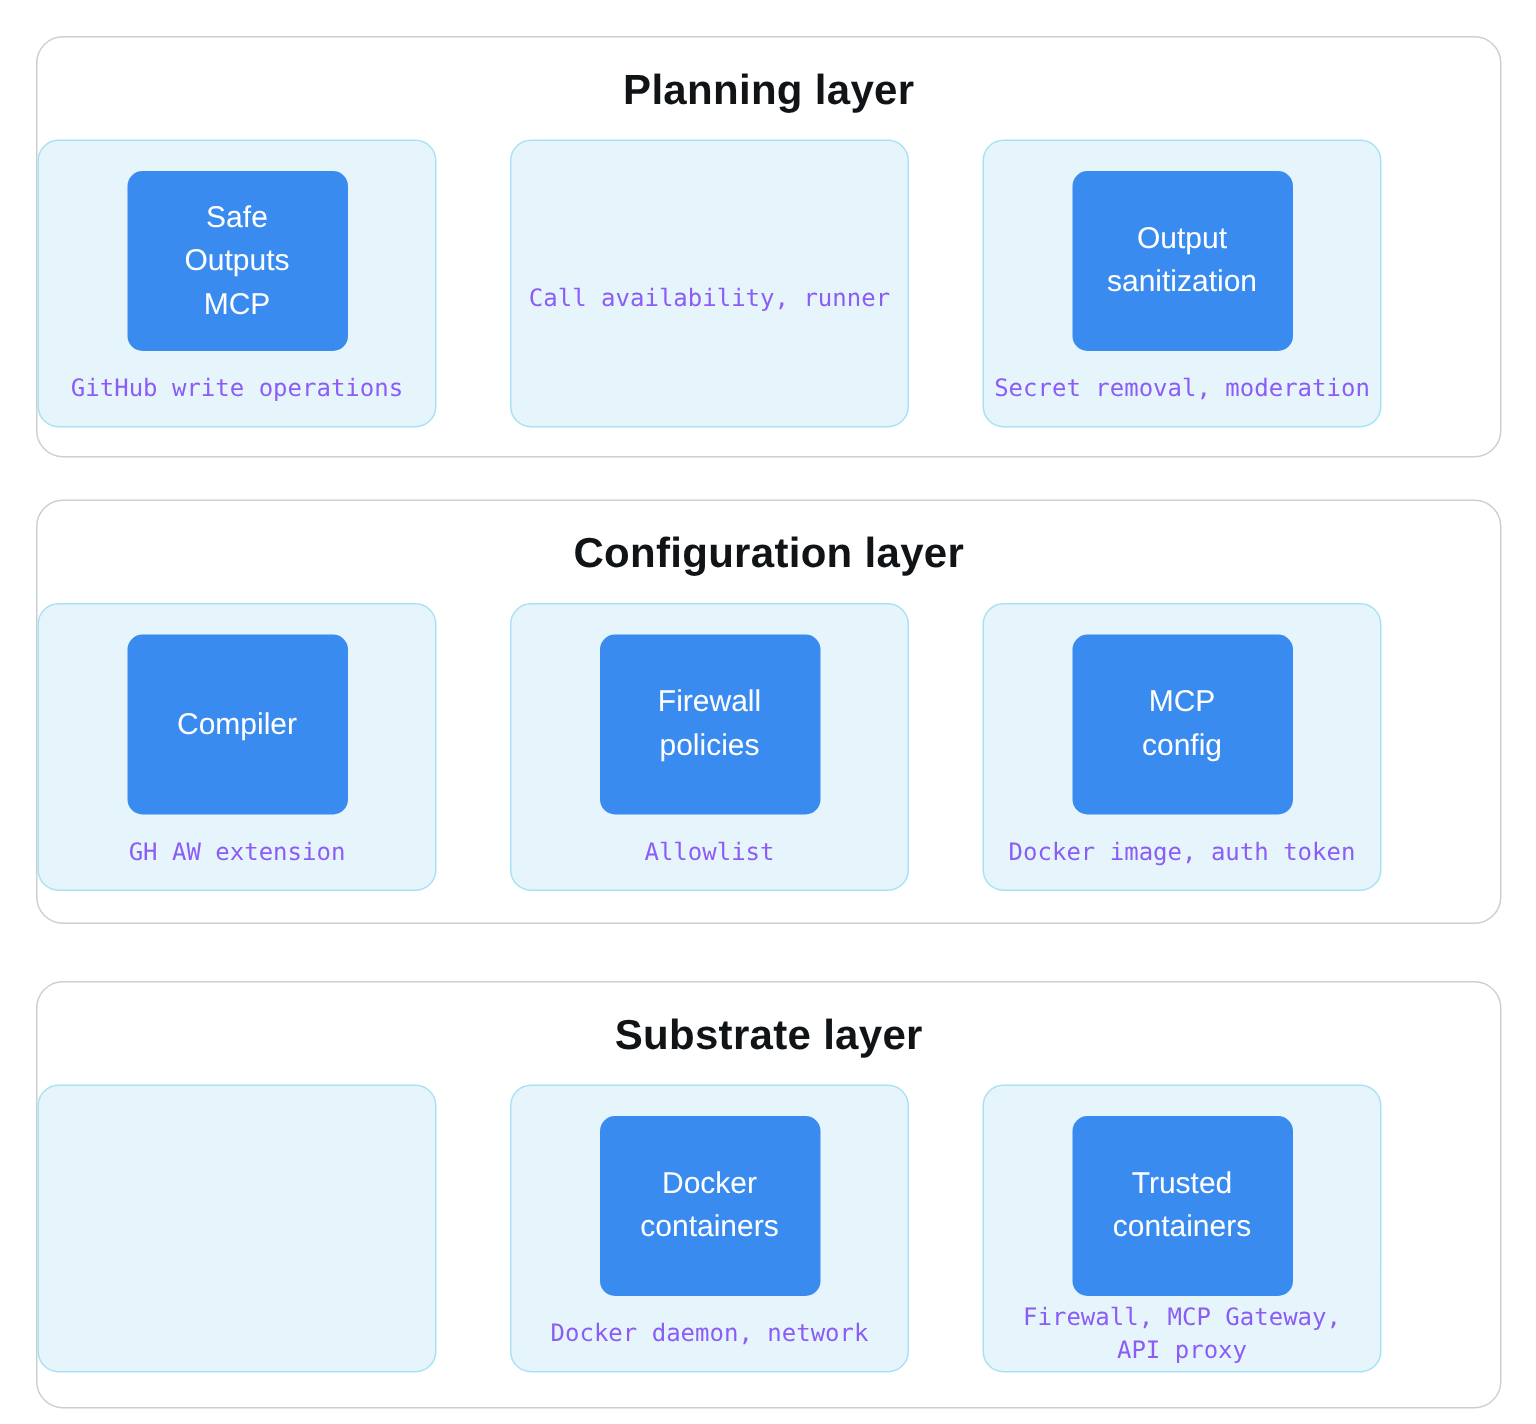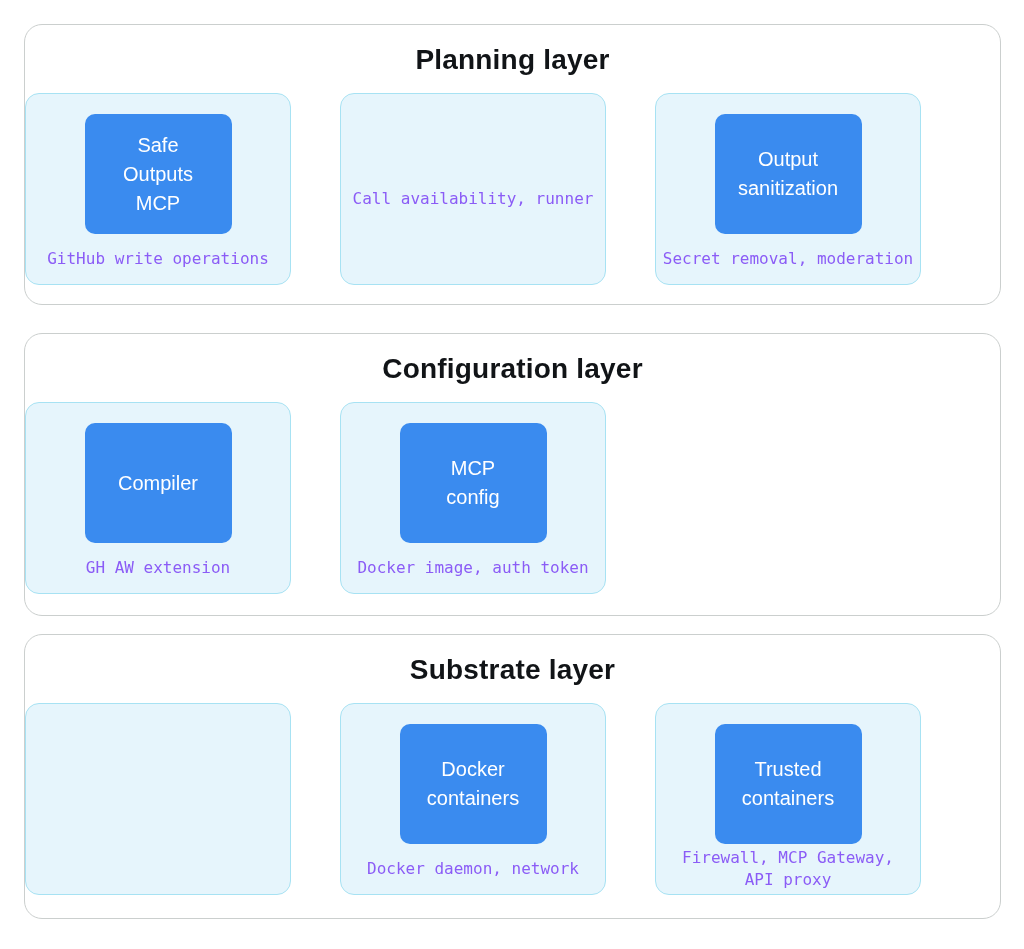--- a/index.html
+++ b/index.html
@@ -14,21 +14,21 @@
     width: 919px; height: 949px;
     padding: 24px 23px 0 24px;
   }
   .layer {
     width: 977px;
     background: #ffffff;
     border: 1.5px solid #cbcfce;
     border-radius: 18px;
   }
   .layer-1 { height: 281px; margin-bottom: 28px; }
-  .layer-2 { height: 283px; margin-bottom: 18px; }
+  .layer-2 { height: 283px; margin-bottom: 38px; }
   .layer-3 { height: 285px; }
   .layer-title {
     padding-top: 15px;
     text-align: center;
     font-size: 28px;
     font-weight: 600;
     letter-spacing: 0.2px;
     line-height: 40px;
     color: #111417;
   }
@@ -113,20 +113,27 @@
     <h2 class="layer-title">Configuration layer</h2>
     <div class="cards-row">
       <div class="card">
         <div class="node">
           <span class="node-label">Compiler</span>
         </div>
         <div class="caption">GH AW extension</div>
       </div>
       <div class="card">
         <div class="node">
+          <span class="node-label">Firewall
+policies</span>
+        </div>
+        <div class="caption">Allowlist</div>
+      </div>
+      <div class="card">
+        <div class="node">
           <span class="node-label">MCP
 config</span>
         </div>
         <div class="caption">Docker image, auth token</div>
       </div>
     </div>
   </section>
 
   <section class="layer layer-3">
     <h2 class="layer-title">Substrate layer</h2>

